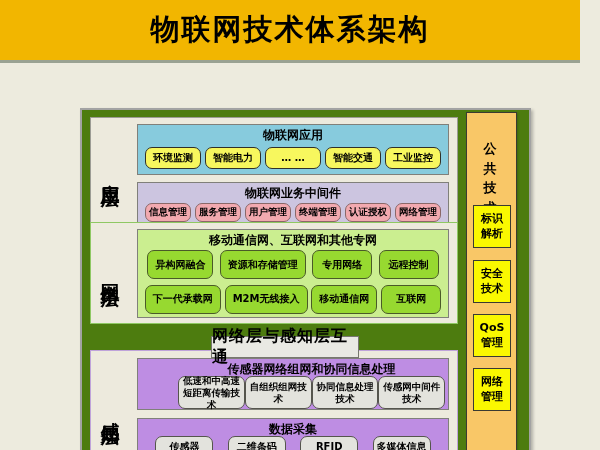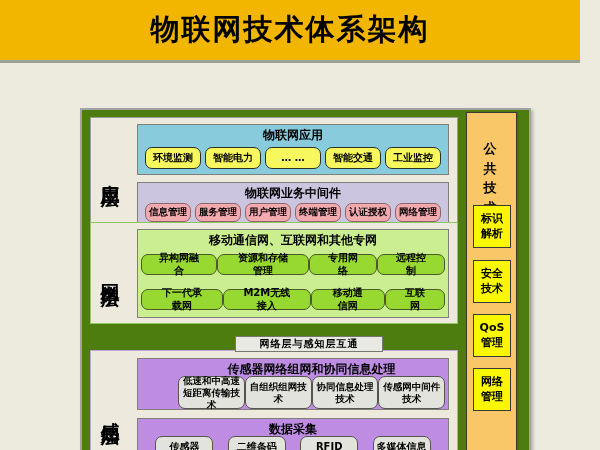--- a/index.html
+++ b/index.html
@@ -34,28 +34,28 @@
   .sensor-net{top:7px;height:52px;background:#BE8DE3;padding-left:37px;}
   .data-col{top:67px;height:41px;background:#BE8DE3;}
 
   .inner-title{text-align:center;font-size:12px;font-weight:bold;padding-top:3px;line-height:1.2;}
   .btn-row{flex:1;display:flex;align-items:center;justify-content:space-evenly;padding:0 3px;}
 
   .btn{display:flex;align-items:center;justify-content:center;text-align:center;
     font-weight:bold;font-size:10px;line-height:1.25;box-sizing:border-box;border-radius:7px;}
   .app-btn{width:56px;height:22px;background:#F7F75E;border:1px solid #30302a;}
   .mid-btn{width:46px;height:19px;background:#F2A9AF;border:1px solid #8a6868;font-size:9.5px;}
-  .net-btn{min-width:60px;height:21px;padding:0 17px;background:#97D930;border:1px solid #4a5a28;}
+  .net-btn{min-width:60px;height:29px;padding:0 7px;background:#97D930;border:1px solid #4a5a28;}
   .sensor-btn{width:72px;height:33px;background:#E3E3DD;border:1px solid #55554d;font-size:9.5px;padding:1px;}
   .data-btn{width:58px;height:22px;background:#E3E3DD;border:1px solid #55554d;}
 
   
-  .connector{position:absolute;left:153px;top:226px;width:148px;height:16px;background:#E9E9E3;
+  .connector{position:absolute;left:129px;top:226px;width:148px;height:22px;background:#E9E9E3;
     border:1px solid #77776f;z-index:5;display:flex;align-items:center;justify-content:center;
-    font-size:10px;font-weight:bold;letter-spacing:1px;box-sizing:border-box;}
+    font-size:16px;font-weight:bold;letter-spacing:1px;box-sizing:border-box;}
 
   
   .sidebar{position:absolute;left:384px;top:2px;width:51px;height:364px;background:#F9C767;
     border:1px solid #3a3a32;box-sizing:border-box;box-shadow:1px 1px 2px rgba(0,0,0,.2);}
   .sidebar-title{text-align:center;margin-top:26px;font-size:13px;font-weight:bold;
     line-height:1.5;letter-spacing:3px;padding:0 15px;}
   .side-btn{position:absolute;left:6px;width:38px;height:43px;background:#FAF800;
     border:1px solid #3a3a32;display:flex;align-items:center;justify-content:center;
     text-align:center;font-size:11px;font-weight:bold;line-height:1.3;padding:1px 3px;box-sizing:border-box;}
   .s0{top:92px}.s1{top:147px}.s2{top:201px}.s3{top:255px}

